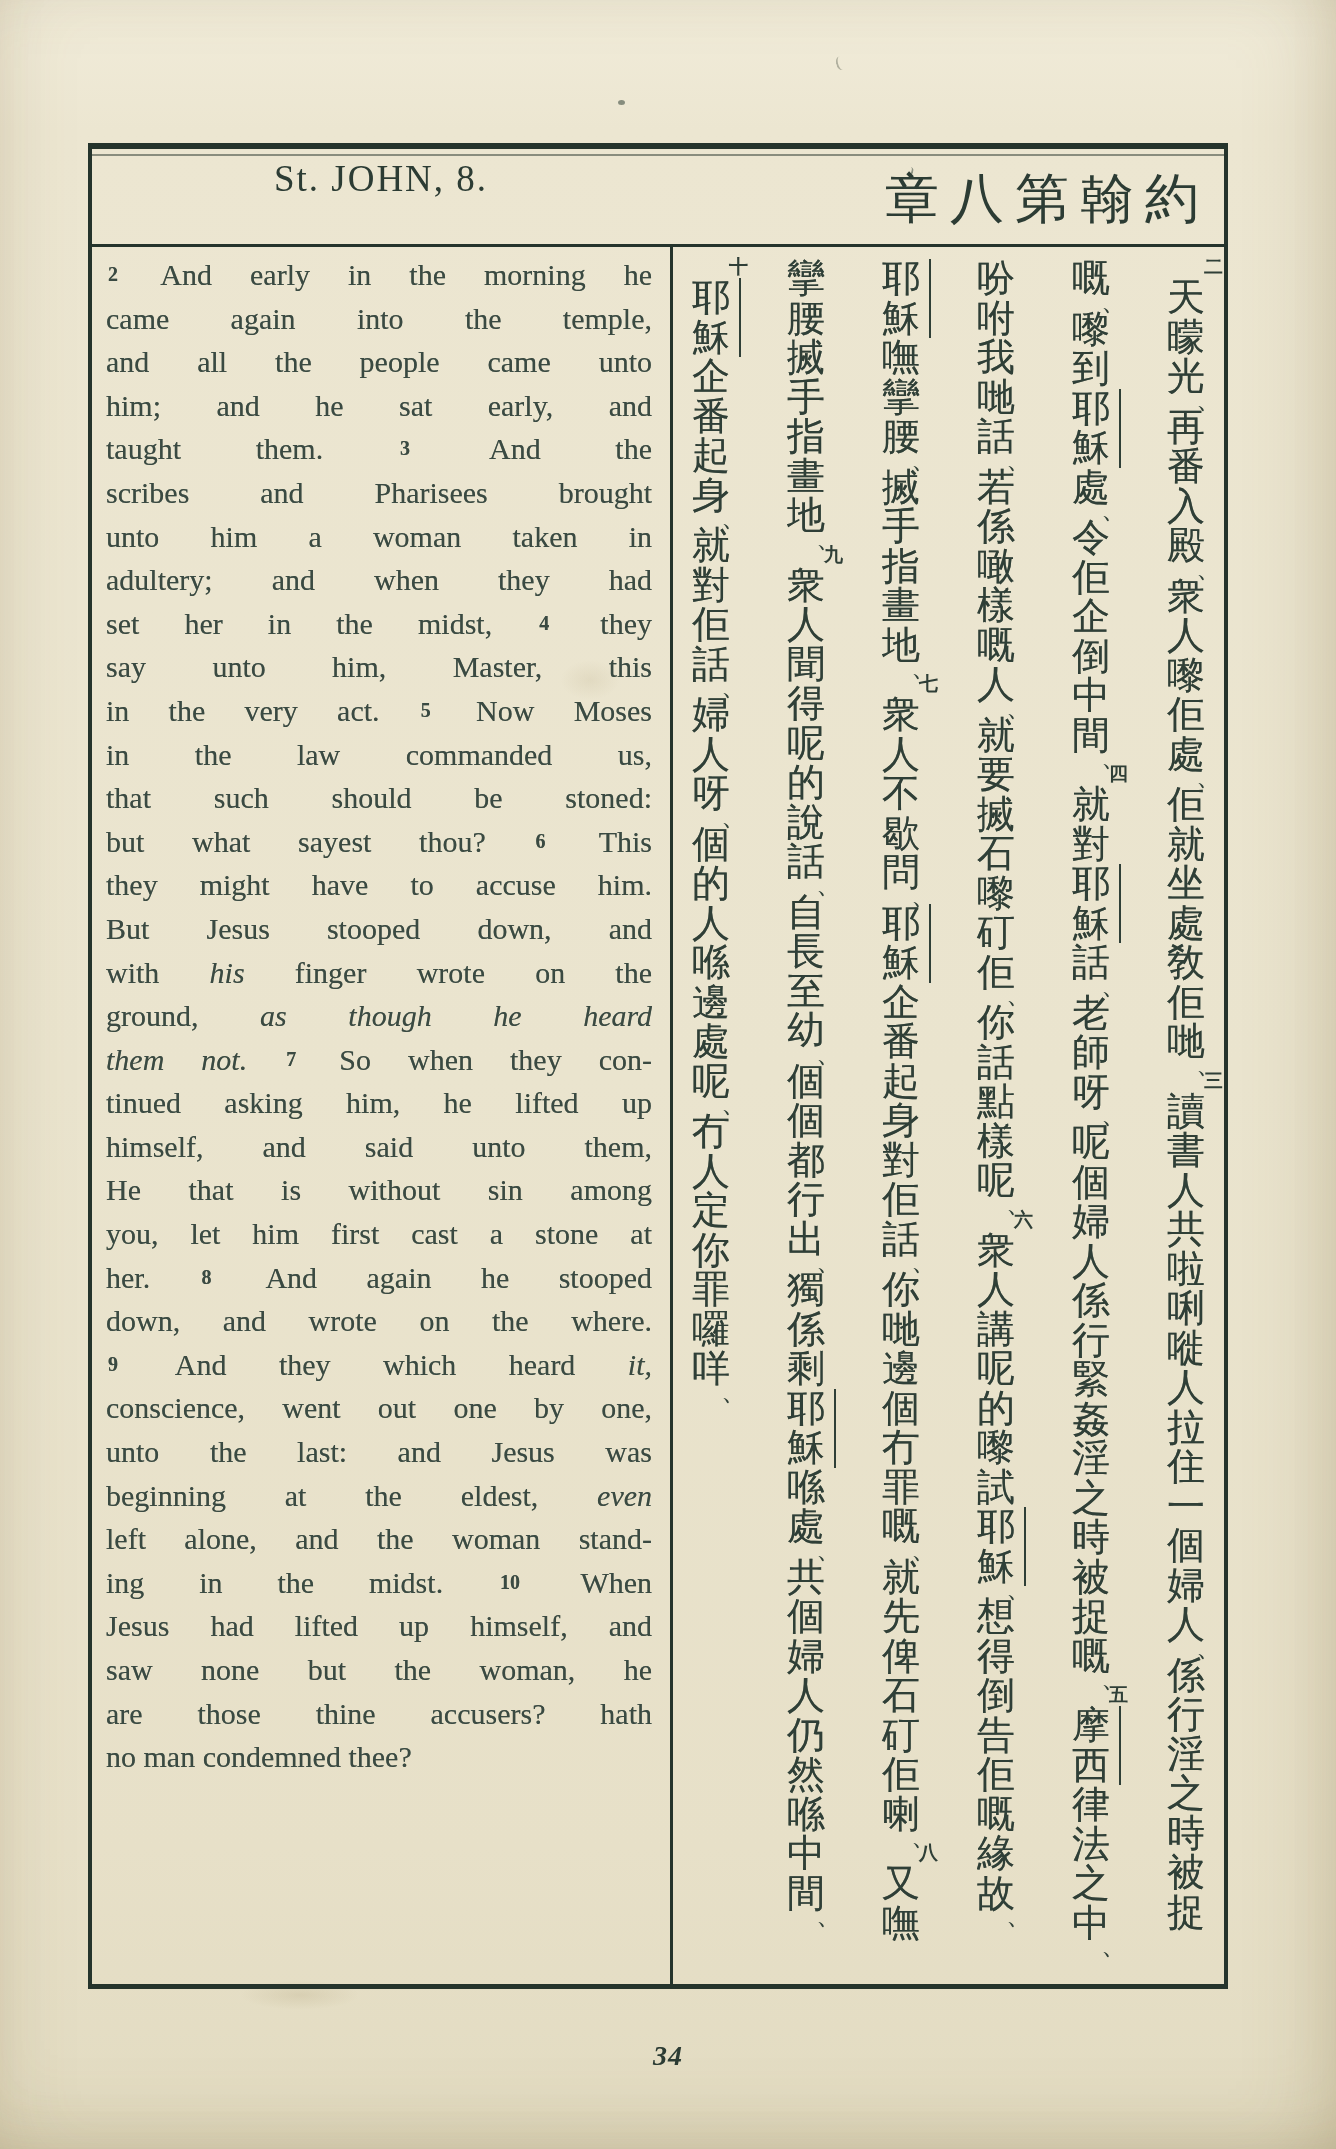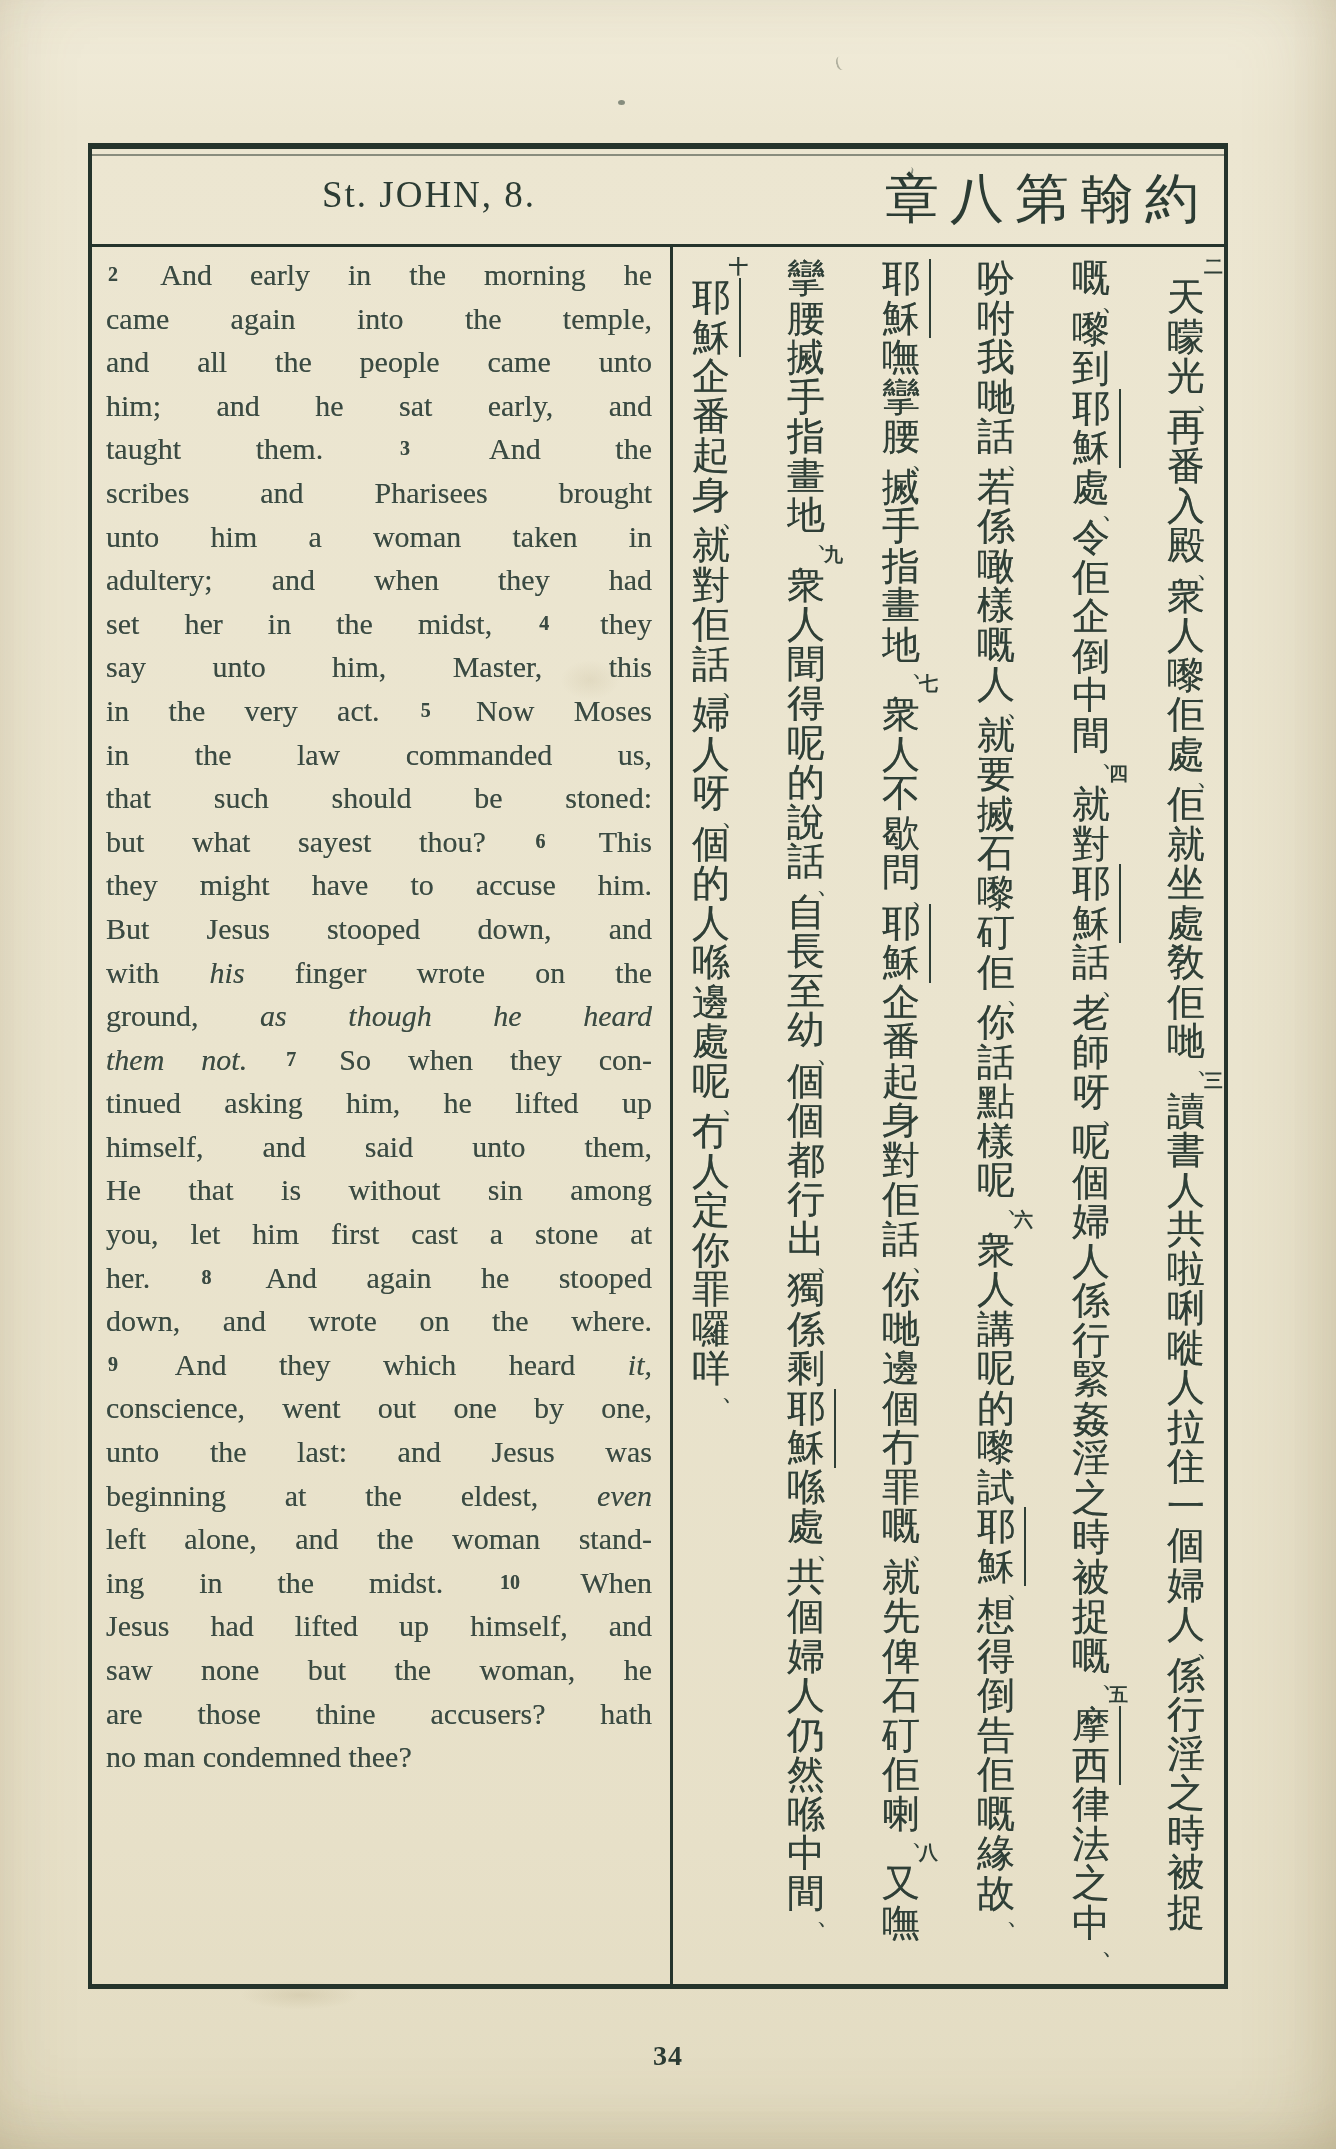--- a/index.html
+++ b/index.html
@@ -11,22 +11,22 @@
   }
   .vignette{position:absolute;inset:0;pointer-events:none;
     box-shadow:inset -40px 0 90px -40px rgba(125,105,60,.30), inset 40px 0 90px -50px rgba(125,105,60,.18), inset 0 -50px 90px -50px rgba(125,105,60,.22);}
   .frame{
     position:absolute;left:88px;top:143px;width:1140px;height:1846px;
     border:4px solid #25342c;border-top-width:6px;border-bottom-width:5px;
     box-sizing:border-box;
   }
   .topline2{position:absolute;left:0;right:0;top:5px;height:2px;background:rgba(37,52,44,.5);}
   .header{position:absolute;left:0;right:0;top:0;height:95px;}
-  .etitle{position:absolute;left:0;top:24px;width:578px;text-align:center;
-    font-size:37px;letter-spacing:2px;color:#2c3c34;white-space:nowrap;padding-left:48px;}
+  .etitle{position:absolute;left:0;top:8px;width:578px;text-align:center;
+    font-size:37px;letter-spacing:2px;color:#2c3c34;white-space:nowrap;}
   .ctitle{position:absolute;right:14px;top:14px;font-size:54px;letter-spacing:11px;
     color:#2c3c34;white-space:nowrap;}
   .hrule{position:absolute;left:0;right:0;top:95px;height:3px;background:#25342c;}
   .vdiv{position:absolute;left:578px;top:95px;bottom:0;width:3px;background:#25342c;}
 
   
   .english{position:absolute;left:14px;top:104px;width:546px;}
   .eline{font-size:30px;line-height:43.6px;text-align:justify;text-align-last:justify;
     color:#3a4a42;text-shadow:0 0 .5px rgba(47,63,55,.55);}
   .eline:last-child{text-align-last:left;}
@@ -41,21 +41,21 @@
   .cchar{position:relative;height:39.5px;width:48px;font-size:38px;line-height:40px;
     text-align:center;color:#2f3f37;text-shadow:0 0 .6px rgba(47,63,55,.6);}
   .cchar.pn::after{content:'';position:absolute;right:-6px;top:1px;bottom:-1px;width:2.5px;
     background:#2f3f37;}
   .cpunc{height:11px;width:48px;font-size:26px;line-height:8px;text-align:right;
     transform:translateX(12px);color:#2f3f37;}
   .cverse{height:19px;width:48px;font-size:19px;line-height:18px;text-align:right;
     transform:translateX(13px);font-weight:700;color:#2f3f37;}
 
   .pageno{position:absolute;left:0;top:2040px;width:1336px;text-align:center;
-    font-size:28px;font-weight:700;color:#2c3c34;letter-spacing:1px;}
+    font-size:28px;font-weight:700;color:#2c3c34;letter-spacing:1px;font-style:italic;}
 
   
   .speck{position:absolute;pointer-events:none;}
   .s1{left:618px;top:100px;width:7px;height:5px;border-radius:50%;background:rgba(50,65,55,.55);}
   .s2{left:902px;top:166px;width:9px;height:12px;border-radius:60% 40% 50% 50%;
       border-right:2px solid rgba(50,65,55,.5);transform:rotate(18deg);background:transparent;}
   .s3{left:836px;top:56px;width:8px;height:14px;border-left:2px solid rgba(60,70,55,.35);
       border-radius:50%;transform:rotate(-14deg);}
   .stain1{left:240px;top:1980px;width:120px;height:30px;background:radial-gradient(ellipse,rgba(140,120,70,.14),transparent 70%);}
   .stain2{left:560px;top:660px;width:60px;height:40px;background:radial-gradient(ellipse,rgba(140,120,70,.10),transparent 70%);}

